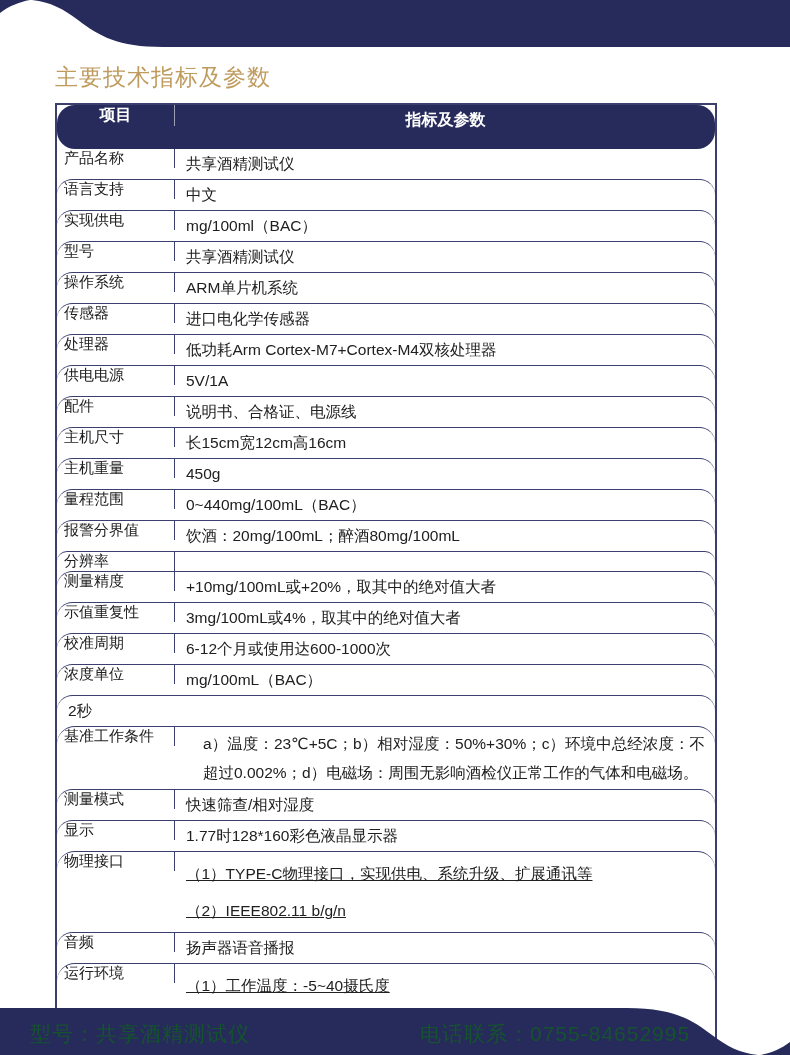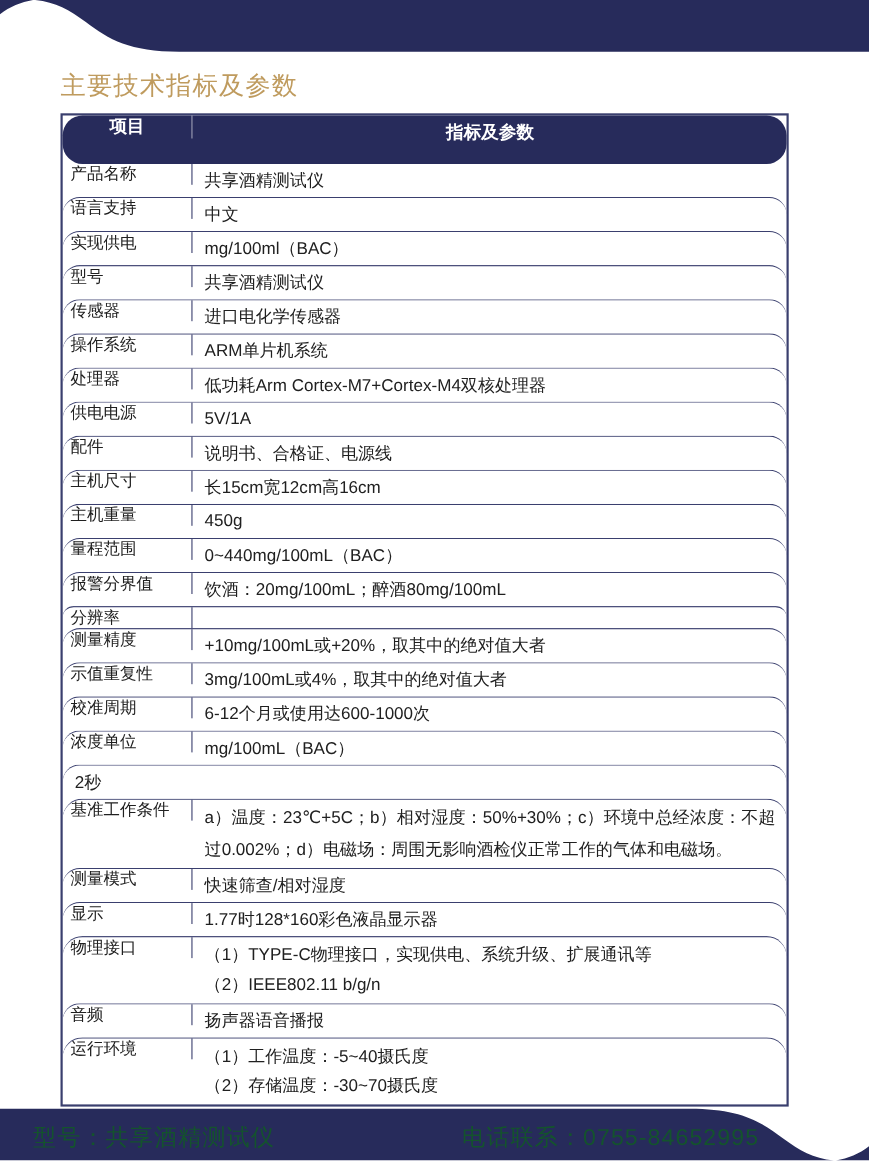--- a/index.html
+++ b/index.html
@@ -60,26 +60,26 @@
     justify-content:center;font-weight:bold;font-size:16px;
     border-right:1px solid rgba(255,255,255,.55);
     padding:0;
   }
   .header-row .cell-value{
     justify-content:center;font-weight:bold;font-size:16px;
   }
   .spec-row.single .cell-value span{white-space:nowrap;}
   .spec-row .cell-value span{display:block;width:100%;}
   .spec-row.multiline .cell-value{
-    white-space:pre-line;line-height:27px;padding-top:3px;padding-bottom:3px;
+    white-space:pre-line;line-height:37px;padding-top:3px;padding-bottom:3px;text-decoration:underline;
   }
   .spec-row.justify .cell-value{
     text-align:justify;line-height:29px;padding-top:2px;padding-bottom:2px;
   }
-  .spec-row.justify .cell-value span{text-align:justify;}
+  .spec-row.justify .cell-value span{text-align:justify;margin-left:17px;}
   
   .bottom-band{position:absolute;left:0;bottom:0;width:790px;height:48px;}
   .bottom-band svg{display:block;}
   .footer-model,.footer-phone{
     position:absolute;color:#14532d;font-size:21px;letter-spacing:1px;
     top:13px;
   }
   .footer-model{left:30px;}
   .footer-phone{left:420px;}
 </style>
@@ -123,30 +123,30 @@
   </div>
 
   <div class="spec-row single">
     <div class="cell-label">型号</div>
     <div class="cell-value">
           <span>共享酒精测试仪</span>
         </div>
   </div>
 
   <div class="spec-row single">
+    <div class="cell-label">操作系统</div>
+    <div class="cell-value">
+          <span>ARM单片机系统</span>
+        </div>
+  </div>
+
+  <div class="spec-row single">
     <div class="cell-label">传感器</div>
     <div class="cell-value">
           <span>进口电化学传感器</span>
-        </div>
-  </div>
-
-  <div class="spec-row single">
-    <div class="cell-label">操作系统</div>
-    <div class="cell-value">
-          <span>ARM单片机系统</span>
         </div>
   </div>
 
   <div class="spec-row single">
     <div class="cell-label">处理器</div>
     <div class="cell-value">
           <span>低功耗Arm Cortex-M7+Cortex-M4双核处理器</span>
         </div>
   </div>
 

